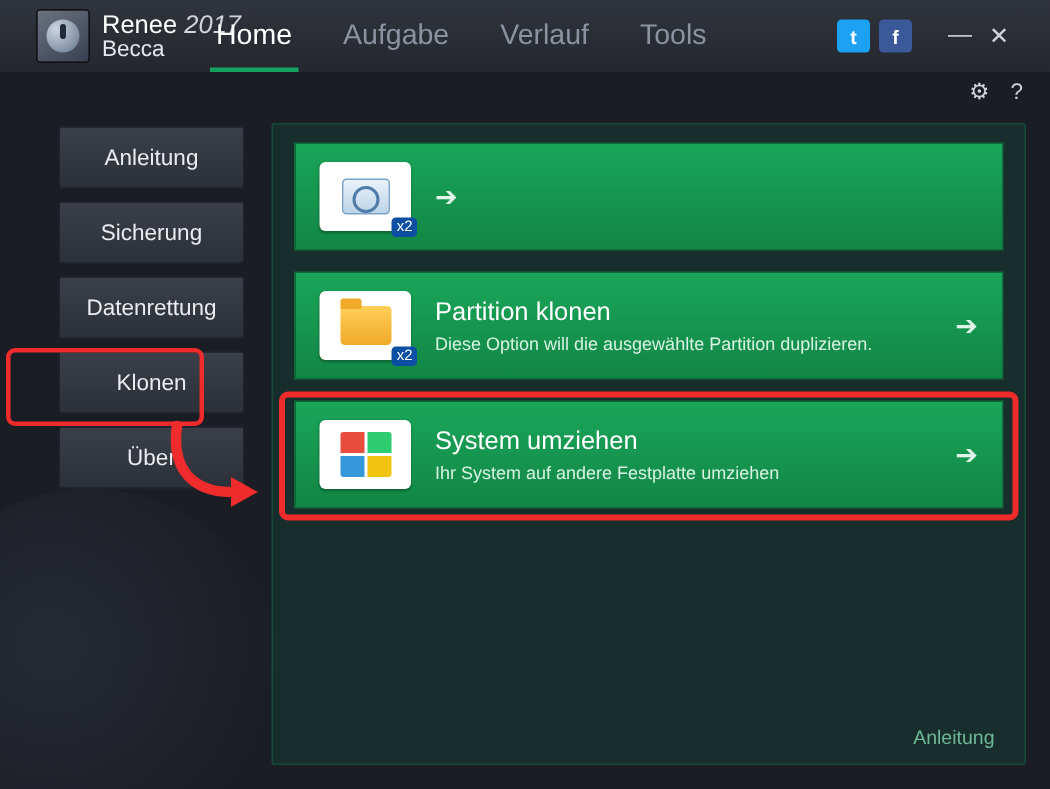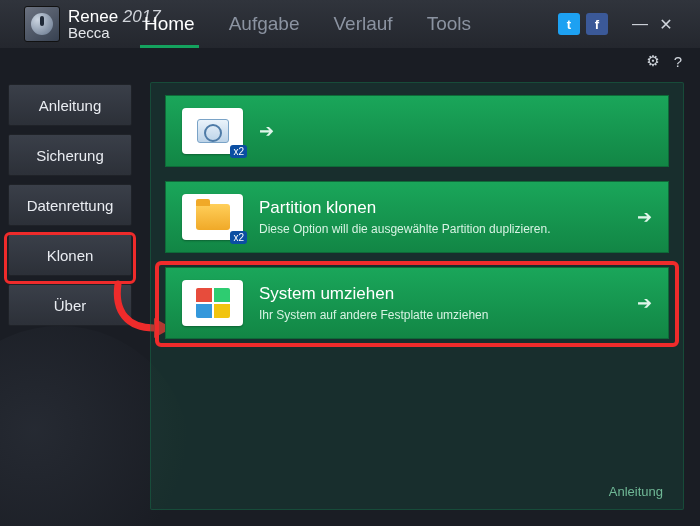--- a/index.html
+++ b/index.html
@@ -38,21 +38,21 @@
   }
   .topnav a.active { color:#fff; border-bottom:3px solid #14a25e; }
   .win-controls { margin-left:auto; display:flex; align-items:center; gap:6px; }
   .social { width:22px;height:22px;border-radius:3px;display:flex;align-items:center;justify-content:center;color:#fff;font-weight:bold;font-size:13px; }
   .tw { background:#1da1f2; }
   .fb { background:#3b5998; }
   .winbtn { width:20px;color:#cfd4db;font-size:16px;text-align:center;cursor:pointer;}
   .subbar { height:26px; display:flex; justify-content:flex-end; align-items:center; gap:14px; padding-right:18px; }
   .gear,.help { color:#cfd4db; font-size:15px; cursor:pointer; }
 
-  .body { display:flex; height:calc(526px - 48px - 26px); position:relative; }
+  .body { display:flex; height:calc(526px - 48px - 26px); position:relative;padding-left:31px; }
   .sidebar { width:140px; padding-top:6px; }
   .side-item {
     height:42px; margin:4px 8px 8px 8px;
     background:linear-gradient(to bottom,#3a3f49,#2c3038);
     color:#e9ecf1; font-size:15px;
     display:flex;align-items:center;justify-content:center;
     border-radius:2px; cursor:pointer;
     border:1px solid #1f2228;
   }
   .side-highlight { position:absolute; border:3px solid #ef2b2b; border-radius:6px; pointer-events:none; }

